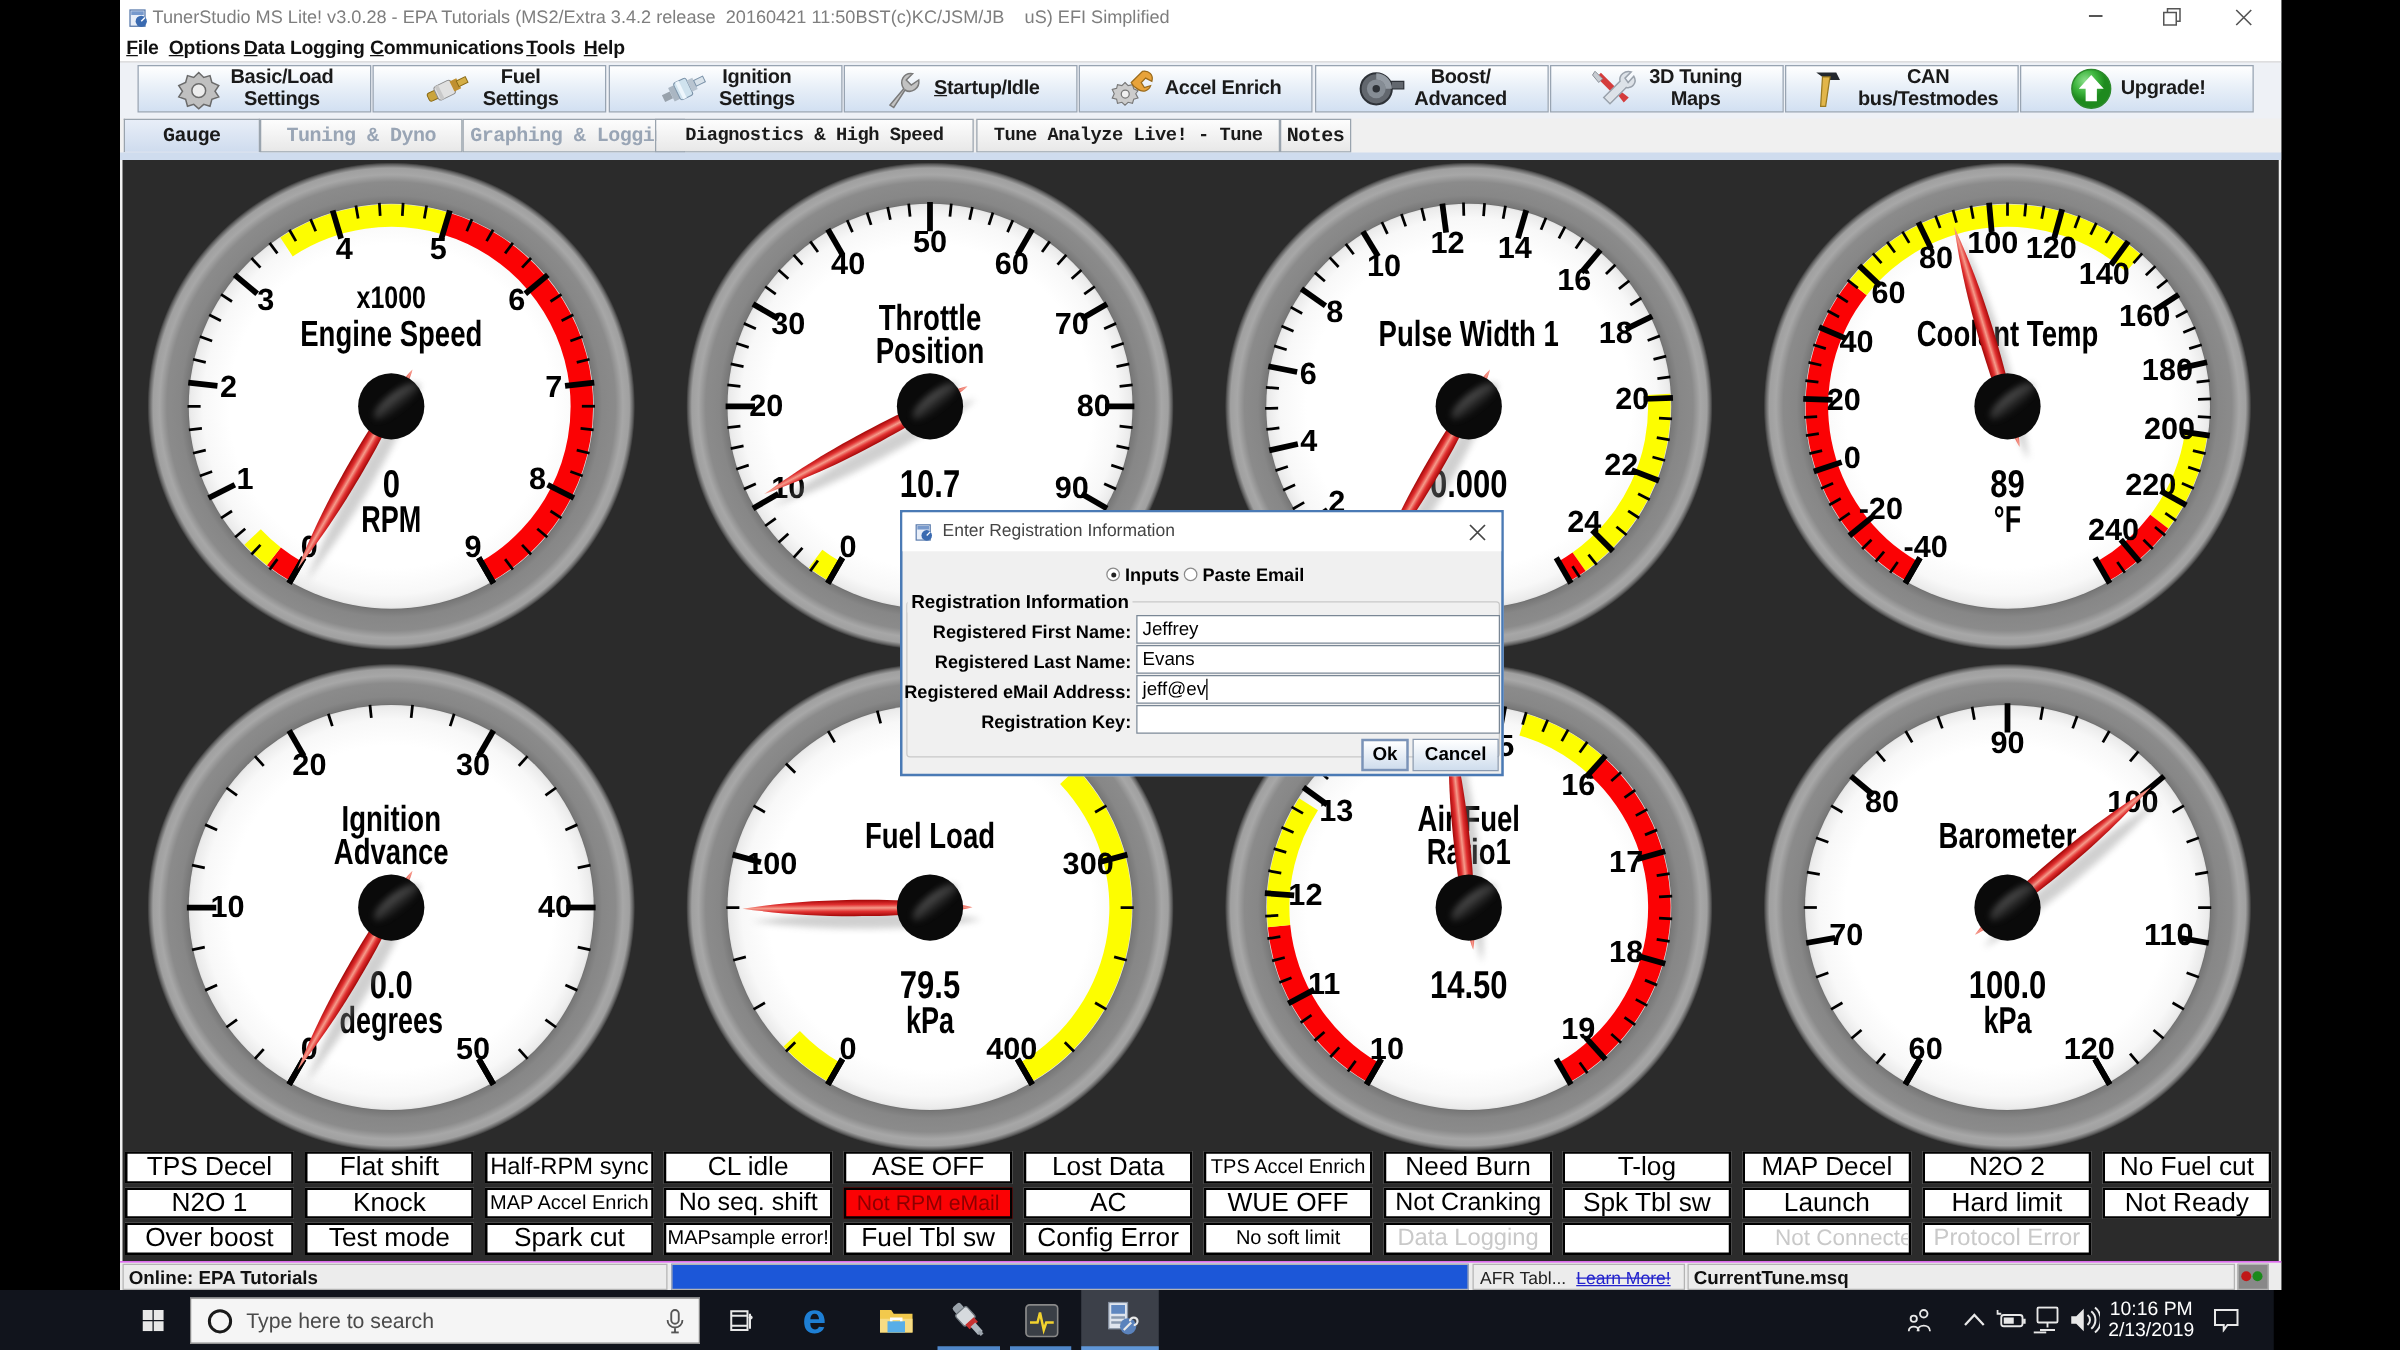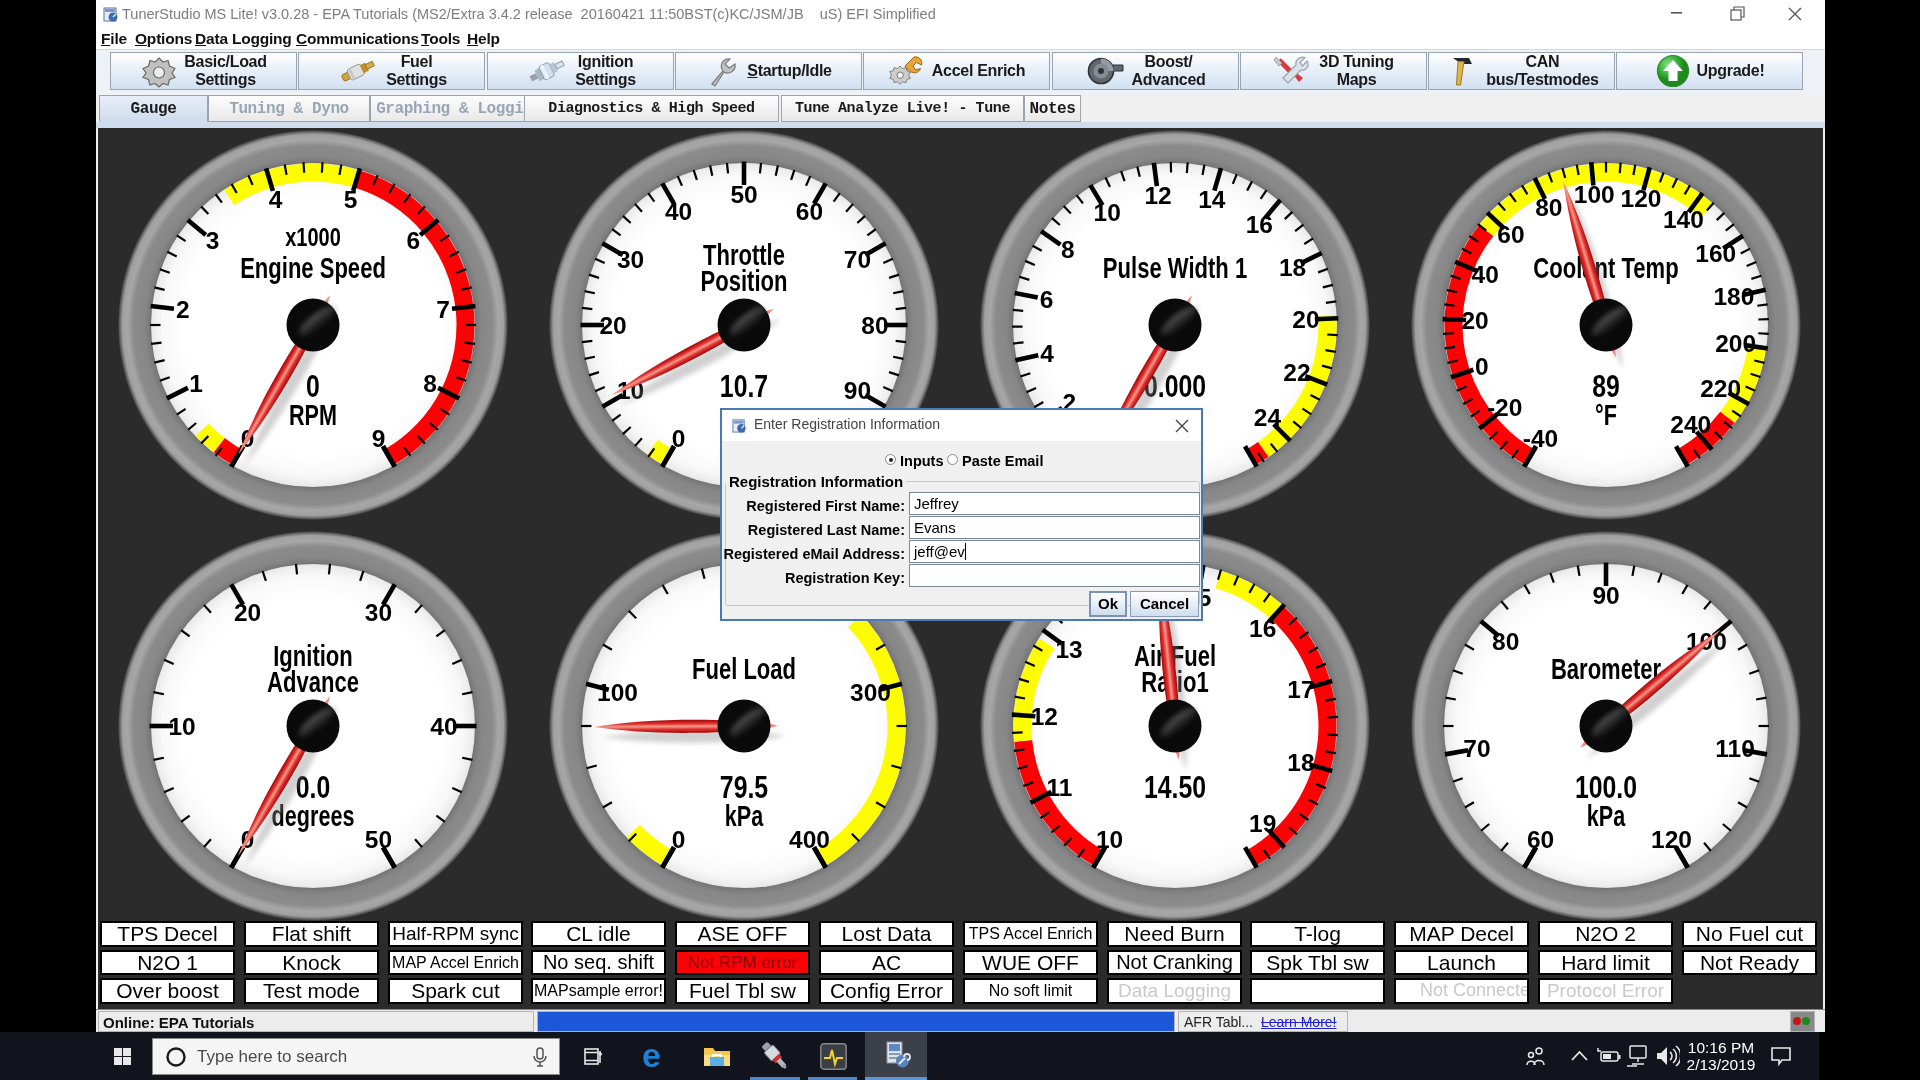--- a/index.html
+++ b/index.html
@@ -195,20 +195,23 @@
   <div id="panel"></div>
   <div id="statusbar">
     <div class="scell" style="left:2px;width:436px;">
           <span style="position:absolute;left:4px;top:2px;font-weight:bold;color:#111;font-size:15px">Online: EPA Tutorials</span>
         </div>
     <div class="scell" style="left:441px;width:638px;background:#1c57d8;"></div>
     <div class="scell" style="left:1082px;width:170px;">
           <span style="position:absolute;left:5px;top:2px;color:#222;font-size:14px">AFR Tabl...</span>
           <span style="position:absolute;left:82px;top:2px;color:#2222cc;font-size:14px;text-decoration:underline line-through">Learn More!</span>
         </div>
+    <div class="scell" style="left:1254px;width:438px;">
+          <span style="position:absolute;left:4px;top:2px;font-weight:bold;color:#111;font-size:15px">CurrentTune.msq</span>
+        </div>
     <div class="scell" style="left:1694px;width:25px;background:#888;">
           <span style="position:absolute;left:2px;top:5px;width:8px;height:8px;border-radius:50%;background:#c01818"></span>
           <span style="position:absolute;left:11px;top:5px;width:8px;height:8px;border-radius:50%;background:#1a8a1a"></span>
         </div>
   </div>
 </div>
 
 <svg style="position:absolute;left:118px;top:130px" width="390" height="390" viewBox="-195 -195 390 390">
 <circle r="195" fill="url(#bez)"></circle>
 <circle r="162" fill="url(#face)"></circle>
@@ -780,21 +783,21 @@
 <div class="ind" style="left:963px;top:921.0px;font-size:16px;">TPS Accel Enrich</div>
 <div class="ind" style="left:1107px;top:921.0px;font-size:21px;">Need Burn</div>
 <div class="ind" style="left:1250px;top:921.0px;font-size:21px;">T-log</div>
 <div class="ind" style="left:1394px;top:921.0px;font-size:21px;">MAP Decel</div>
 <div class="ind" style="left:1538px;top:921.0px;font-size:21px;">N2O 2</div>
 <div class="ind" style="left:1682px;top:921.0px;font-size:21px;">No Fuel cut</div>
 <div class="ind" style="left:100px;top:949.5px;font-size:21px;">N2O 1</div>
 <div class="ind" style="left:244px;top:949.5px;font-size:21px;">Knock</div>
 <div class="ind" style="left:388px;top:949.5px;font-size:16px;">MAP Accel Enrich</div>
 <div class="ind" style="left:531px;top:949.5px;font-size:20px;">No seq. shift</div>
-<div class="ind" style="left:675px;top:949.5px;background:#fb0204;color:#8c0000;font-size:17px;">Not RPM error</div>
+<div class="ind" style="left:675px;top:949.5px;background:#fb0204;color:#8c0000;font-size:17px;">Not RPM eMail</div>
 <div class="ind" style="left:819px;top:949.5px;font-size:21px;">AC</div>
 <div class="ind" style="left:963px;top:949.5px;font-size:21px;">WUE OFF</div>
 <div class="ind" style="left:1107px;top:949.5px;font-size:20px;">Not Cranking</div>
 <div class="ind" style="left:1250px;top:949.5px;font-size:21px;">Spk Tbl sw</div>
 <div class="ind" style="left:1394px;top:949.5px;font-size:21px;">Launch</div>
 <div class="ind" style="left:1538px;top:949.5px;font-size:21px;">Hard limit</div>
 <div class="ind" style="left:1682px;top:949.5px;font-size:21px;">Not Ready</div>
 <div class="ind" style="left:100px;top:978.0px;font-size:21px;">Over boost</div>
 <div class="ind" style="left:244px;top:978.0px;font-size:21px;">Test mode</div>
 <div class="ind" style="left:388px;top:978.0px;font-size:21px;">Spark cut</div>

